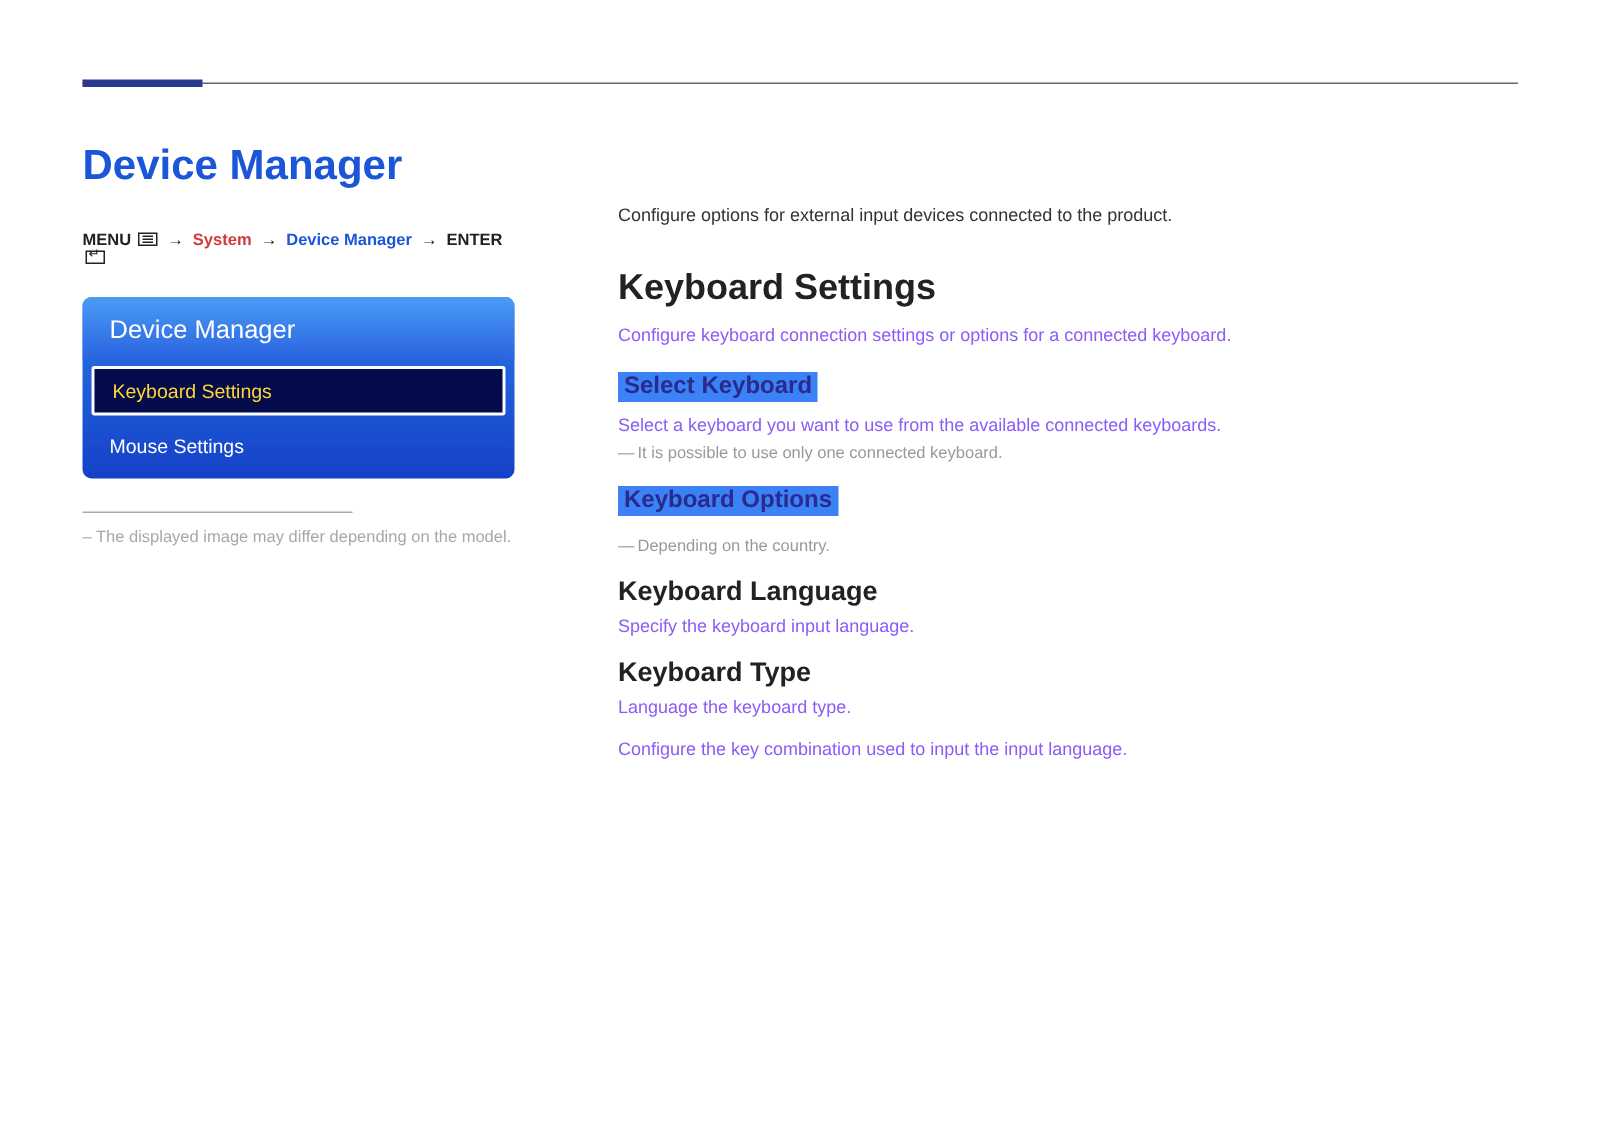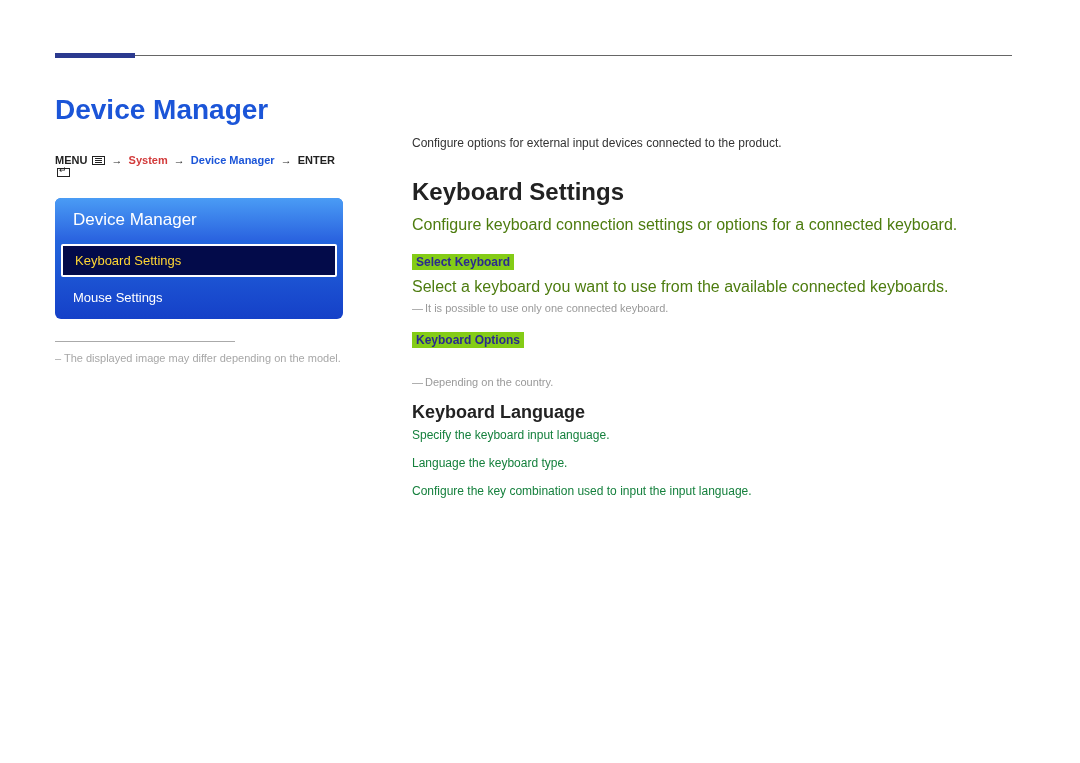--- a/index.html
+++ b/index.html
@@ -136,30 +136,30 @@
     color: #333;
     margin-bottom: 28px;
     margin-top: 40px;
   }
   .h2 {
     font-size: 24px;
     font-weight: 600;
     margin-bottom: 10px;
   }
   .body-text {
-    font-size: 16px;
-    color: #4d7c0f;
+    font-size: 12px;
+    color: #8b5cf6;
     margin-bottom: 18px;
   }
   .h3 {
     display: inline-block;
-    font-size: 12px;
+    font-size: 16px;
     font-weight: 600;
     color: #2a2a8f;
-    background: #84cc16;
+    background: #3b82f6;
     padding: 1px 4px;
     margin-bottom: 8px;
   }
   .section { margin-bottom: 16px; }
   .note-line {
     font-size: 11px;
     color: #999;
     margin-bottom: 14px;
   }
   .note-line::before {
@@ -169,21 +169,21 @@
     color: #999;
   }
   .h4 {
     font-size: 18px;
     font-weight: 700;
     margin-bottom: 5px;
     margin-top: 6px;
   }
   .sub-body {
     font-size: 12px;
-    color: #15803d;
+    color: #8b5cf6;
     margin-bottom: 14px;
   }
 </style>
 </head>
 <body>
 
 <div class="page">
   <div class="top-rule"></div>
 
   <div class="columns">
@@ -220,28 +220,29 @@
       <p class="body-text">Configure keyboard connection settings or options for a connected keyboard.</p>
 
       <div class="section">
         <span class="h3">Select Keyboard</span>
         <p class="body-text" style="margin-bottom:6px">Select a keyboard you want to use from the available connected keyboards.</p>
         <p class="note-line">It is possible to use only one connected keyboard.</p>
       </div>
 
       <div class="section">
         <span class="h3">Keyboard Options</span>
-        <p class="note-line" style="margin-top:20px">Depending on the country.</p>
+        <p class="note-line" style="margin-top:6px">Depending on the country.</p>
 
         <div>
           <div class="h4">Keyboard Language</div>
           <p class="sub-body">Specify the keyboard input language.</p>
         </div>
 
         <div>
+          <div class="h4">Keyboard Type</div>
           <p class="sub-body">Language the keyboard type.</p>
         </div>
 
         <div>
           <p class="sub-body">Configure the key combination used to input the input language.</p>
         </div>
       </div>
     </div>
   </div>
 </div>

